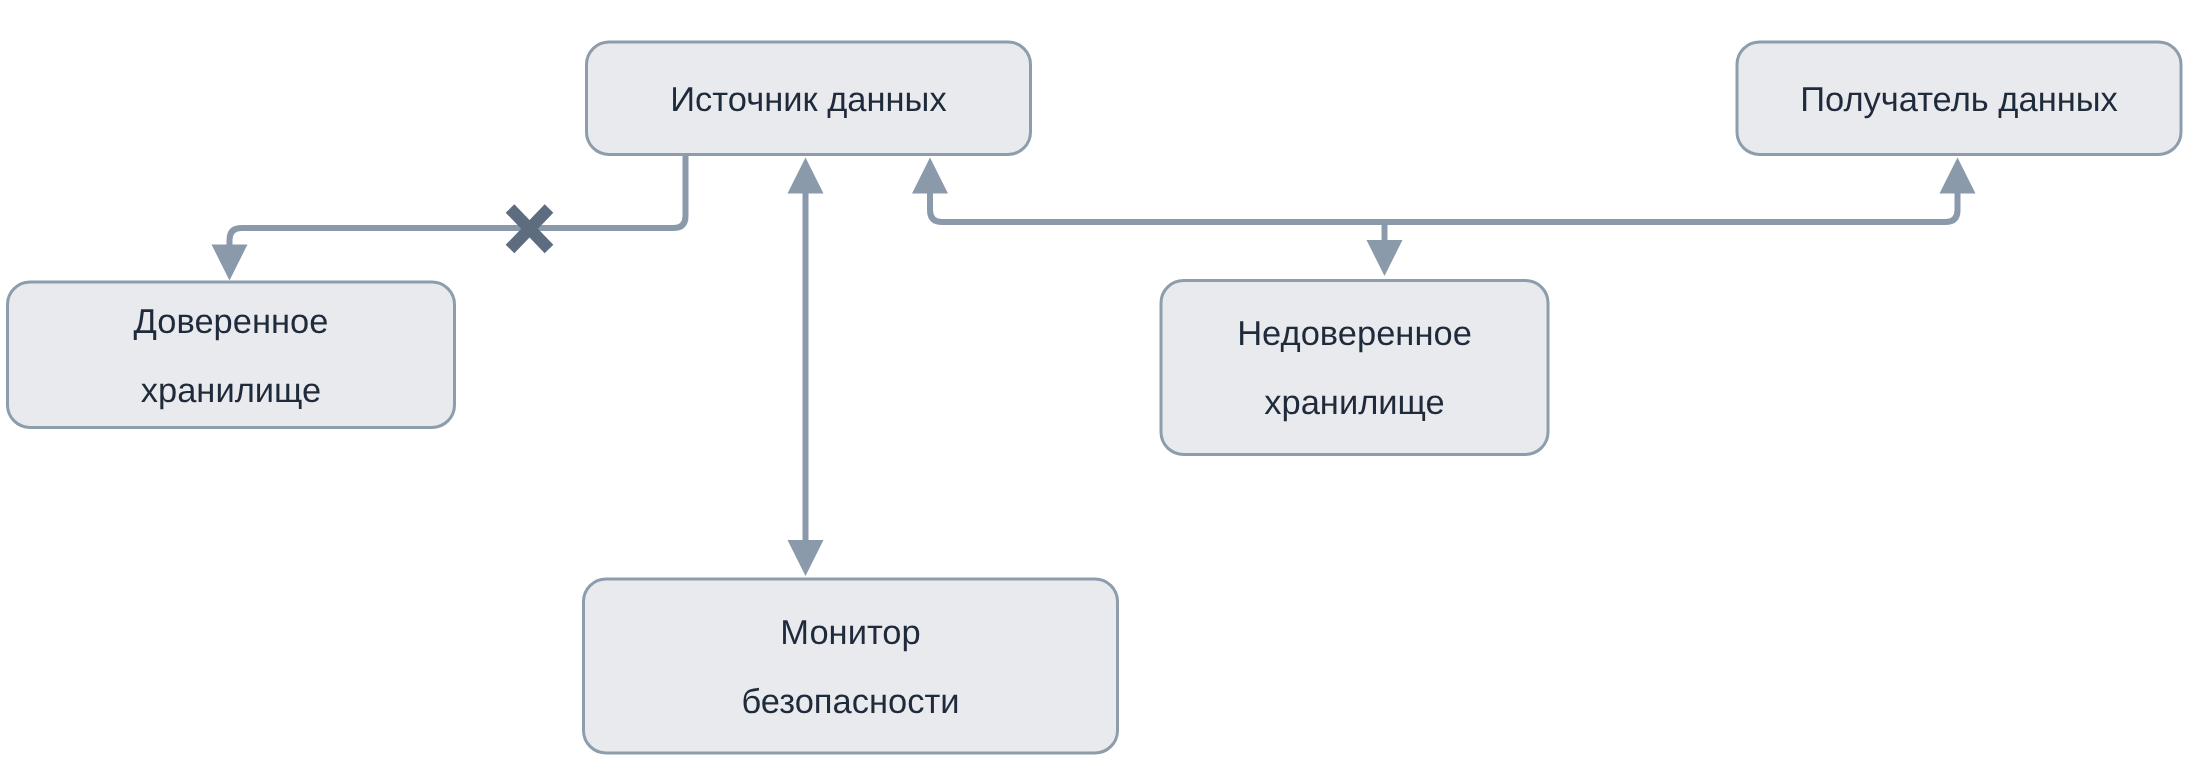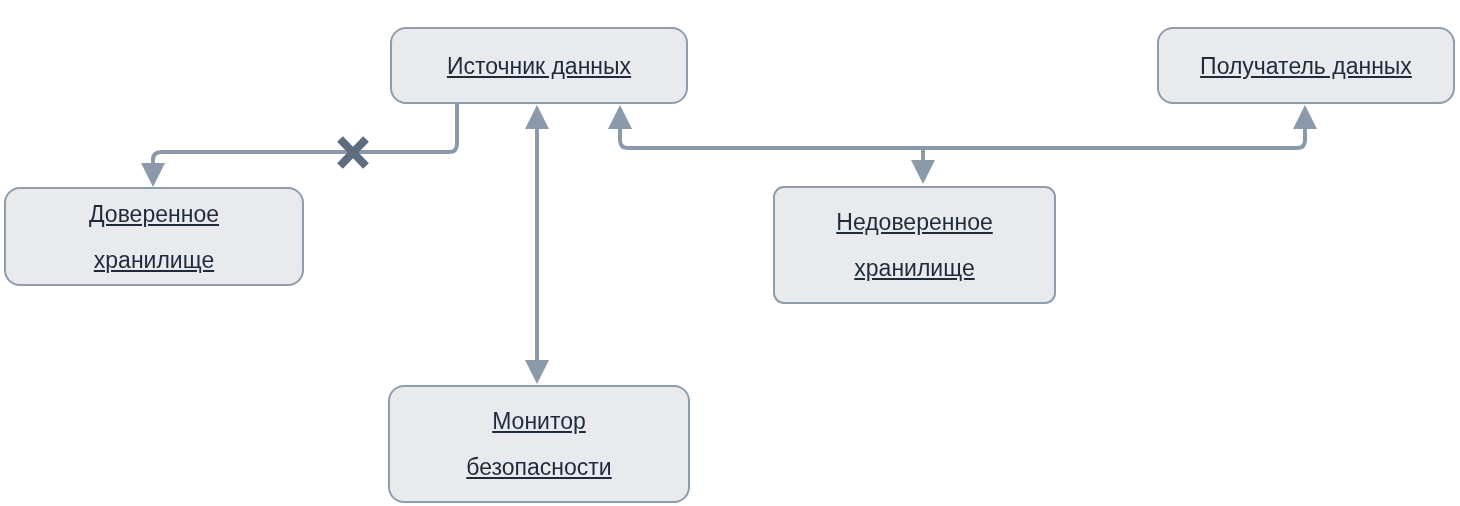--- a/index.html
+++ b/index.html
@@ -28,30 +28,29 @@
     background: #e9eaee;
     border: 2px solid #8d9dac;
     border-radius: 16px;
     display: flex;
     align-items: center;
     justify-content: center;
     text-align: center;
     color: #1f2a3a;
     font-size: 23px;
     line-height: 2.0;
-    text-decoration: underline;
   }
   .node span {
     white-space: pre-line;
   }
   .node-source    { left: 390px;  top: 27px;  width: 298px; height: 77px;  }
   .node-receiver  { left: 1157px; top: 27px;  width: 298px; height: 77px;  }
   .node-trusted   { left: 4px;    top: 187px; width: 300px; height: 99px; }
-  .node-untrusted { left: 773px;  top: 186px; width: 283px; height: 118px; border-radius: 11px; }
-  .node-monitor   { left: 388px;  top: 385px; width: 302px; height: 118px; }
+  .node-untrusted { left: 773px;  top: 186px; width: 260px; height: 118px; }
+  .node-monitor   { left: 388px;  top: 385px; width: 358px; height: 118px; }
 
   .edge-line {
     fill: none;
     stroke: #8b9aab;
     stroke-width: 4;
   }
   .arrowhead {
     fill: #8b9aab;
     stroke: none;
   }

